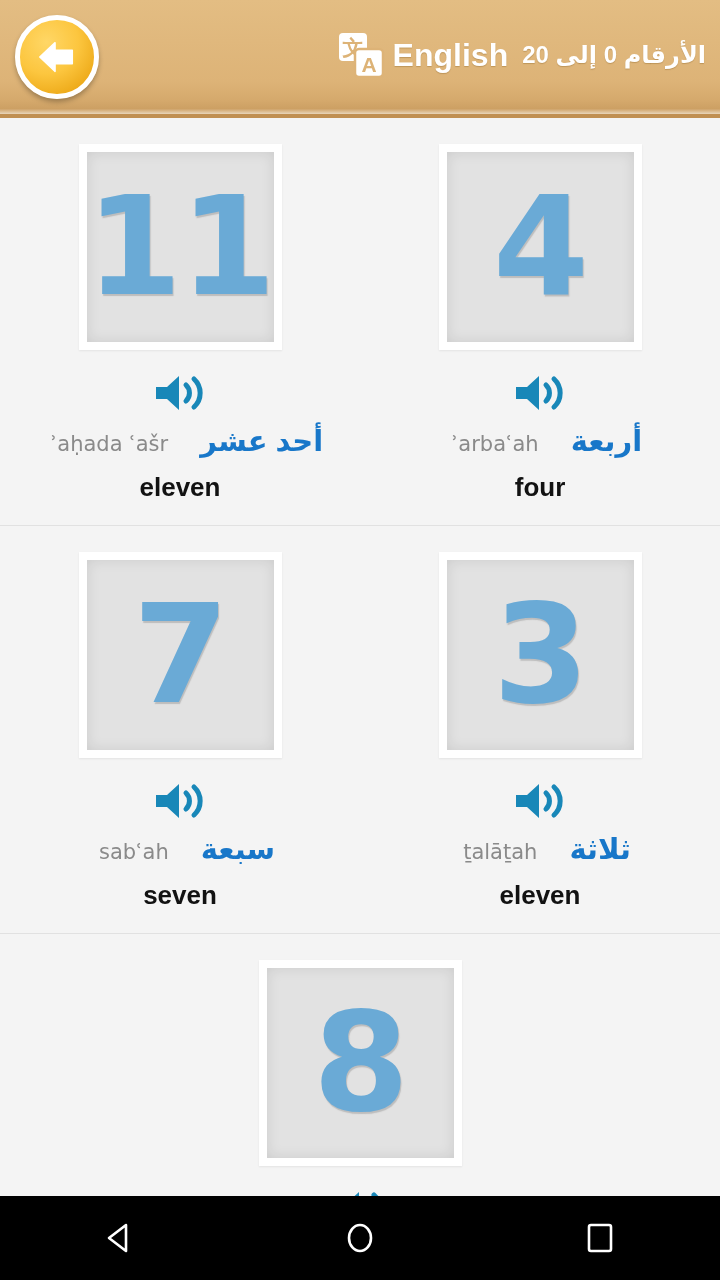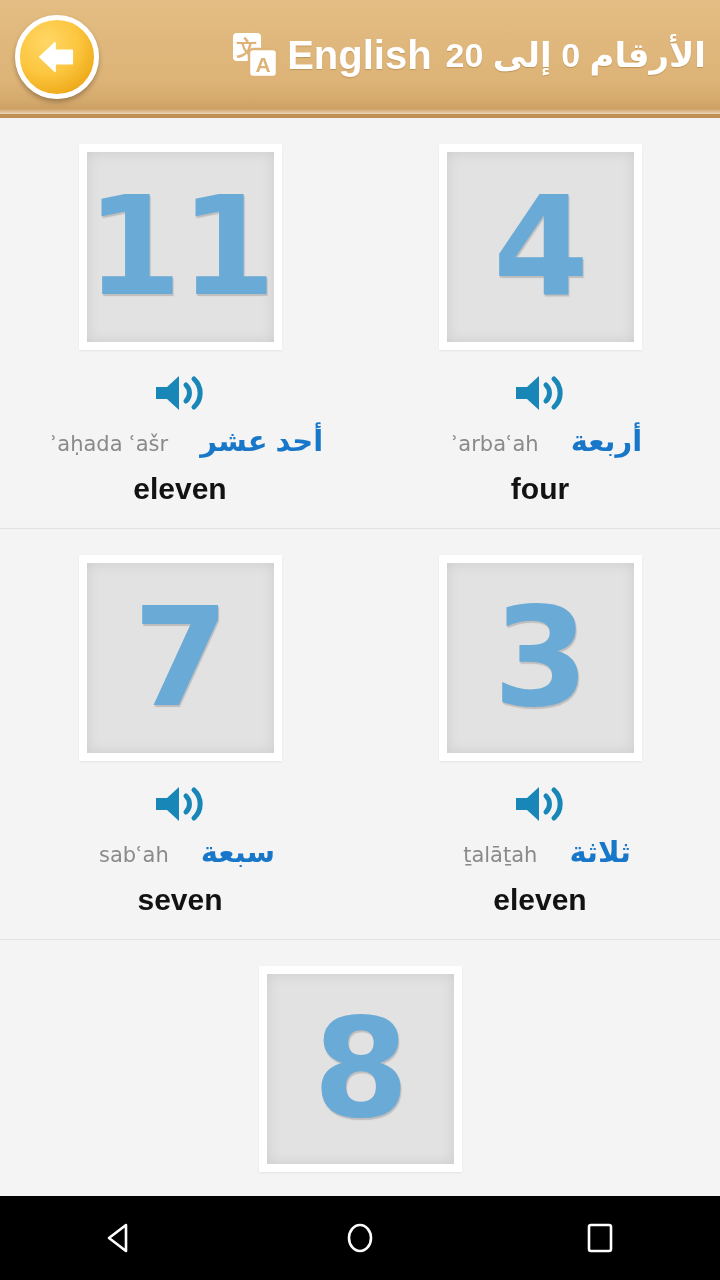--- a/index.html
+++ b/index.html
@@ -40,34 +40,34 @@
 
   .title-wrap {
     position:absolute; left:0; right:0; top:0; bottom:4px;
     display:flex; align-items:center; justify-content:flex-end;
     padding-right:14px;
     gap:14px;
     pointer-events:none;
   }
   .page-title{
     color:#ffffff;
-    font-size:34px;
+    font-size:24px;
     font-weight:700;
     direction:rtl;
     letter-spacing:0px;
     text-shadow:0 1px 1px rgba(150,110,50,0.45);
     white-space:nowrap;
   }
   .lang-switch{
     display:flex; align-items:center; gap:8px;
     pointer-events:auto; cursor:pointer;
   }
   .translate-icon{ position:relative; width:48px; height:48px; display:block; }
   .lang-label{
-    color:#ffffff; font-size:40px; font-weight:700;
+    color:#ffffff; font-size:32px; font-weight:700;
     text-shadow:0 1px 1px rgba(150,110,50,0.45);
     white-space:nowrap;
   }
 
   
   .list{
     position:absolute; top:118px; left:0; right:0; bottom:84px;
     background:#7f1d1d;
     overflow:hidden;
   }
@@ -127,21 +127,21 @@
     color:#8a8a8a;
     font-size:21px;
     font-weight:400;
     direction:ltr;
     font-family:"DejaVu Sans", sans-serif;
     margin-left:14px;
   }
   .english{
     margin-top:14px;
     color:#121212;
-    font-size:30px;
+    font-size:26px;
     font-weight:700;
   }
 
   
   .navbar{
     position:absolute; left:0; right:0; bottom:0;
     height:84px;
     background:#000000;
     display:flex; align-items:center; justify-content:space-around;
   }

